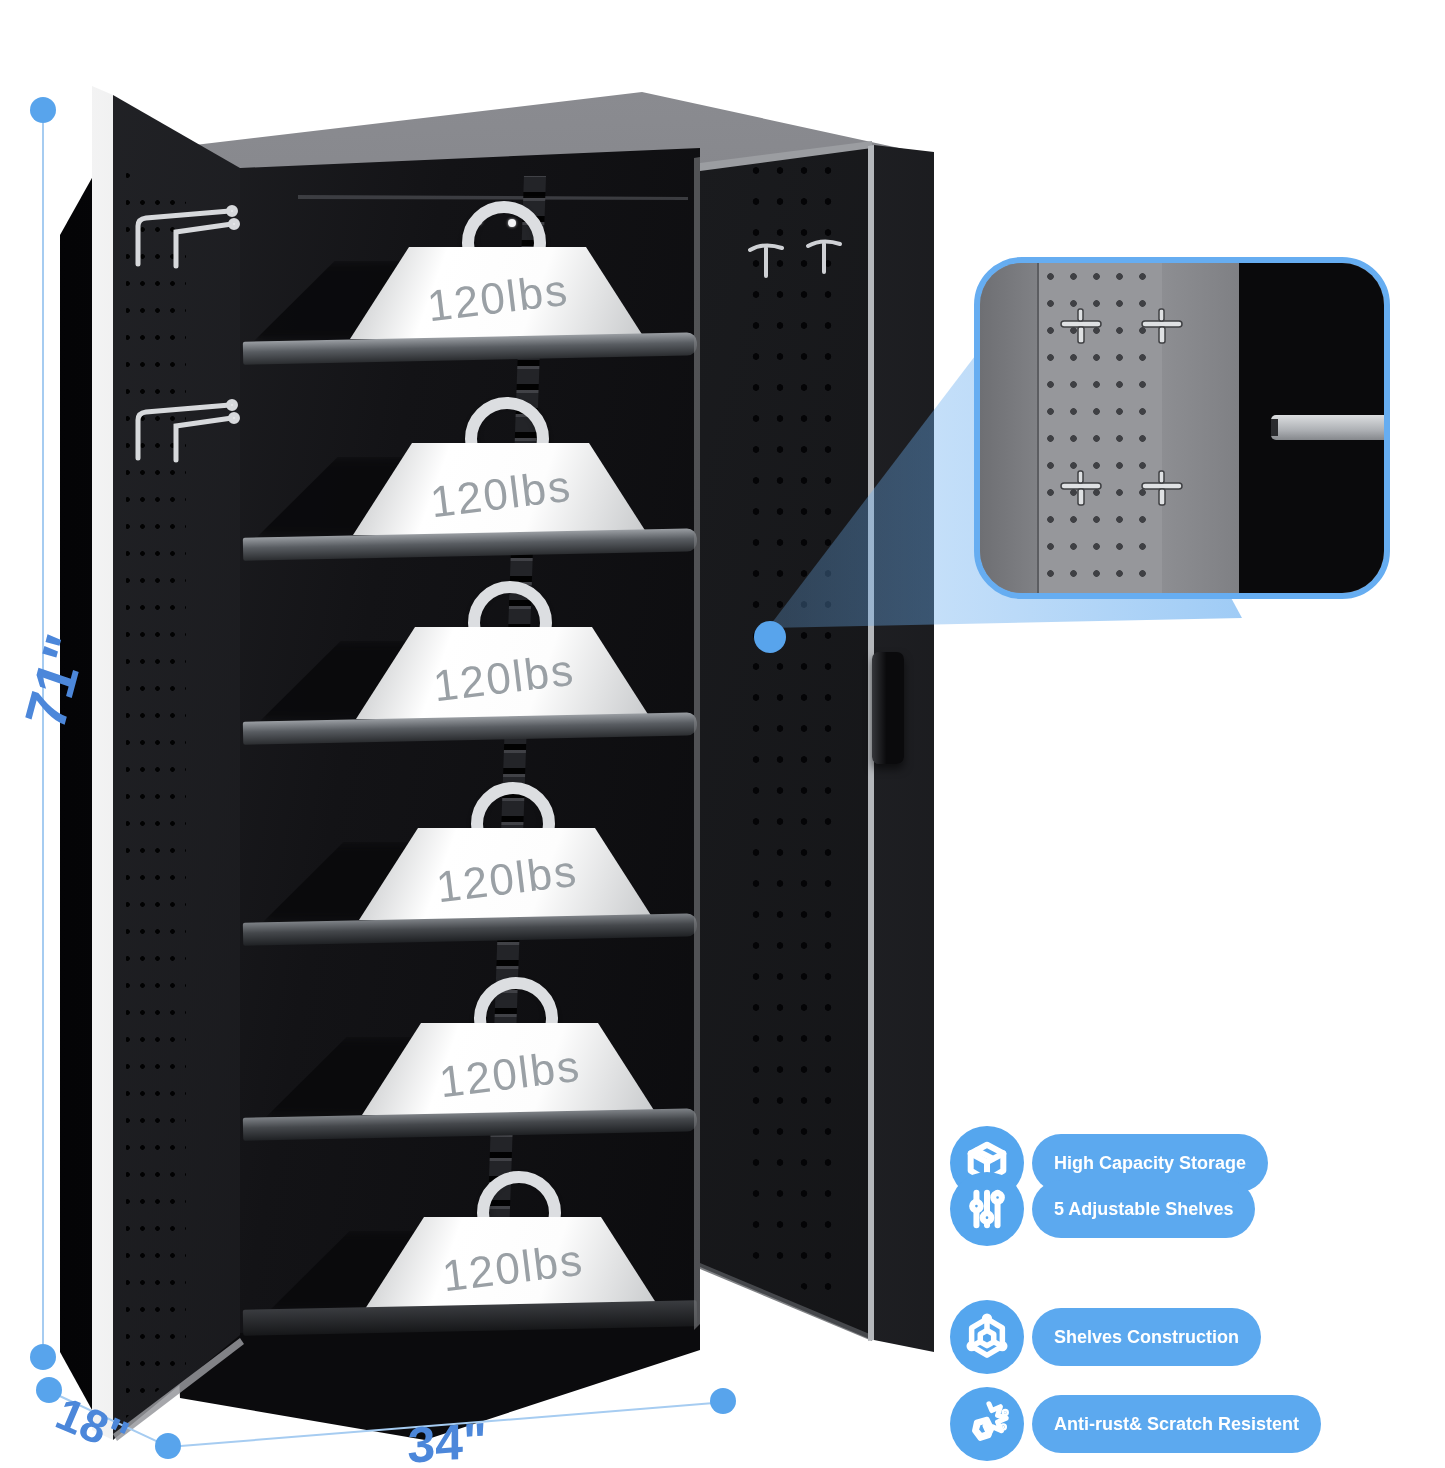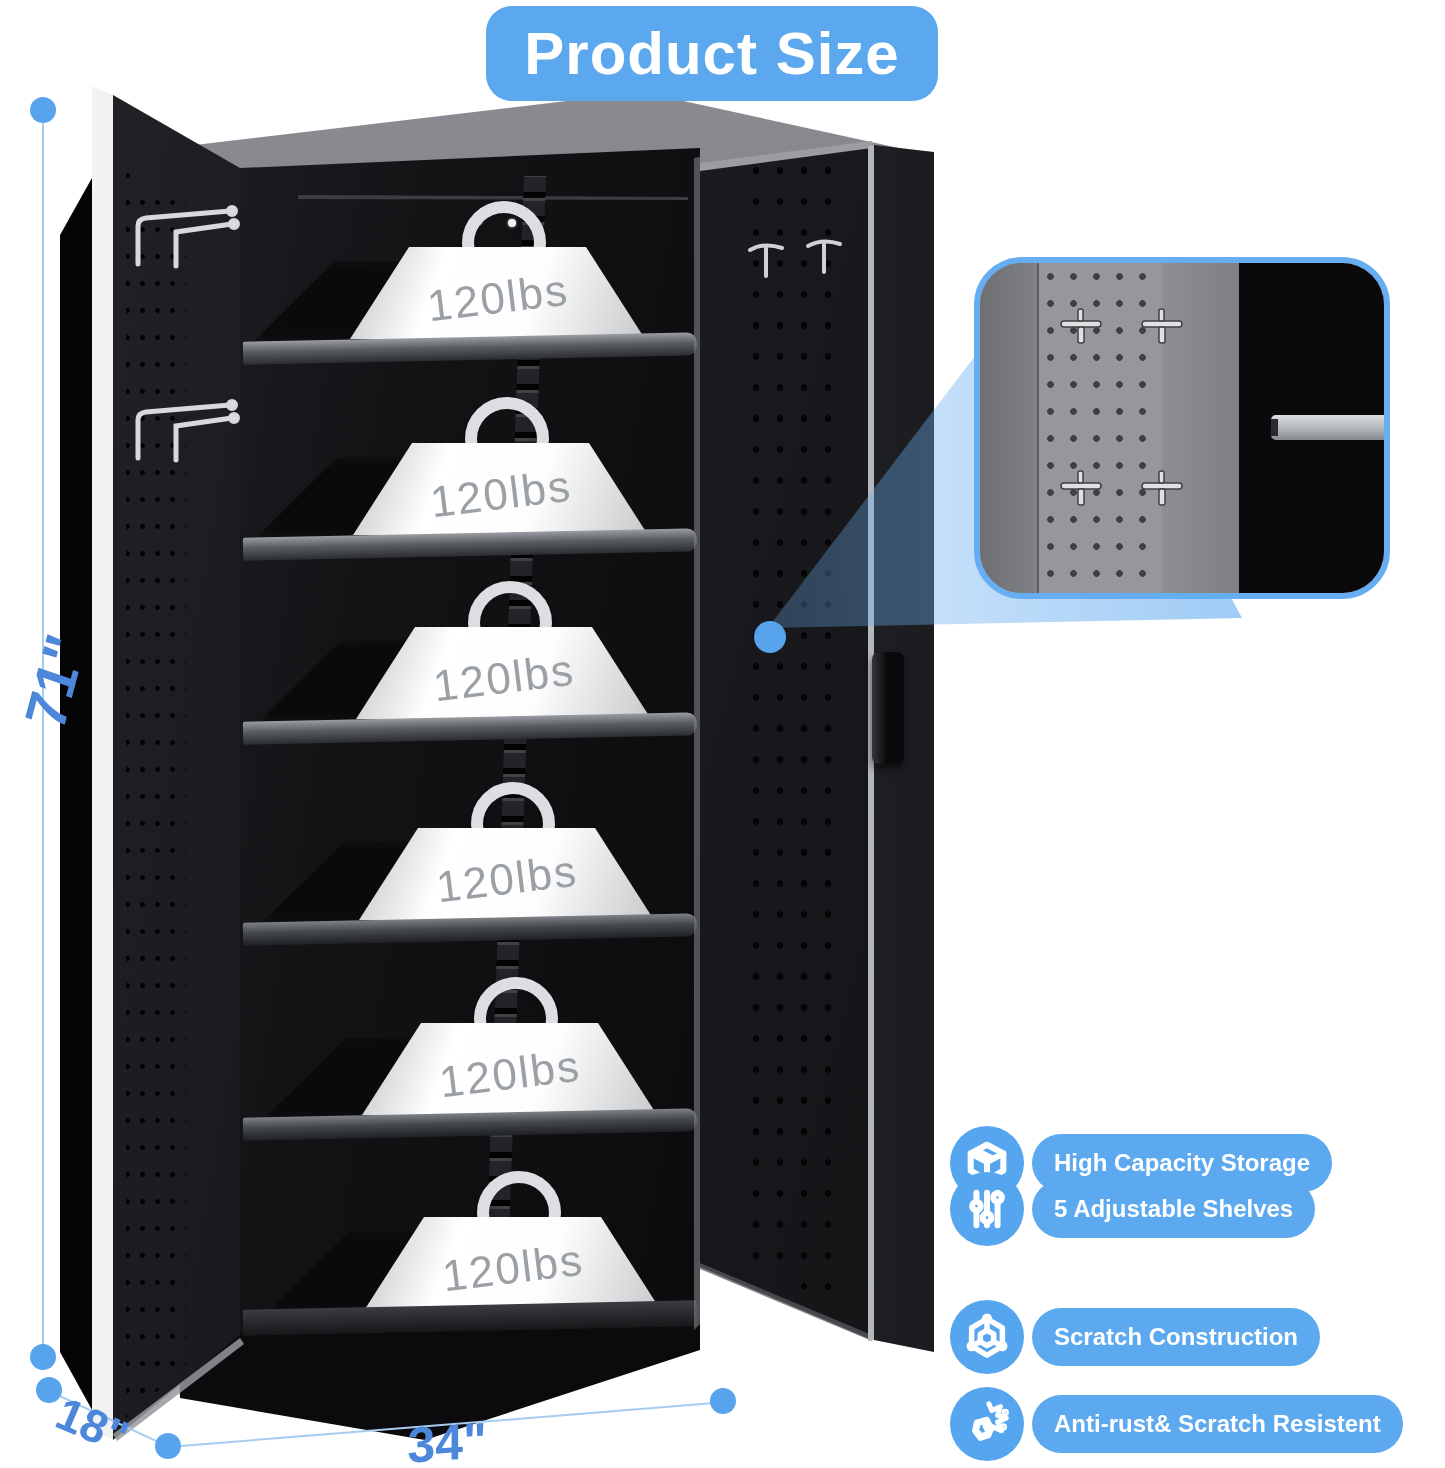--- a/index.html
+++ b/index.html
@@ -93,32 +93,29 @@
   .dim-dot{position:absolute;width:26px;height:26px;border-radius:50%;background:#58A4EC;z-index:41;}
   .dim-label{position:absolute;color:#4C87DA;font-weight:700;z-index:41;}
   #dim-h-label{left:-10px;top:648px;width:130px;text-align:center;font-size:58px;transform:rotate(-75deg) skewX(-4deg);}
   #dim-d-label{left:56px;top:1398px;font-size:46px;transform:rotate(23deg);}
   #dim-w-label{left:392px;top:1414px;width:110px;text-align:center;font-size:50px;transform:rotate(-4deg) skewX(-4deg);}
 
   
   .feature-row{position:absolute;left:950px;display:flex;align-items:center;z-index:45;}
   .f-circle{width:74px;height:74px;border-radius:50%;background:#55A6EE;display:flex;align-items:center;justify-content:center;flex:0 0 74px;}
   .f-pill{margin-left:8px;height:58px;border-radius:31px;background:#5CA9EF;display:flex;align-items:center;
-          padding:0 22px;color:#fff;font-size:24px;font-weight:700;white-space:nowrap;}
+          padding:0 22px;color:#fff;font-size:18px;font-weight:700;white-space:nowrap;}
   .f-icon{width:48px;height:48px;}
   .f-icon *{vector-effect:non-scaling-stroke;}
 </style>
 </head>
 <body>
 
 <div id="canvas">
 
-  <div class="abs" id="banner">
-    <span>Product Size</span>
-  </div>
 
   <div class="part" id="top-slab"></div>
   <div class="part" id="left-side"></div>
   <div class="part" id="interior"></div>
   <div class="part" id="interior-topline"></div>
   <div class="part" id="rail"></div>
   <div class="idot" style="left:474px;top:217px;"></div>
   <div class="idot" style="left:508px;top:219px;"></div>
 
   <div class="part" id="ldoor-face"></div>
@@ -314,21 +311,21 @@
           <path d="M50 36 L64 44 L64 60 L50 68 L36 60 L36 44 Z"></path>
           <path d="M50 12 L50 36"></path>
             <path d="M18 69 L36 60"></path>
             <path d="M82 69 L64 60"></path>
           <circle cx="50" cy="12" r="5" fill="#fff"></circle>
             <circle cx="18" cy="69" r="5" fill="#fff"></circle>
             <circle cx="82" cy="69" r="5" fill="#fff"></circle>
         </g>
       </svg>
     </div>
-    <div class="f-pill">Scratch Construction</div>
+    <div class="f-pill">Shelves Construction</div>
   </div>
 
   <div class="feature-row" style="top:1387px;">
     <div class="f-circle">
       <svg class="f-icon" viewBox="0 0 100 100">
         <g fill="none" stroke="#fff" stroke-width="5" stroke-linejoin="round" stroke-linecap="round">
           <path d="M54 8 L60 22 L78 14 L72 32 L90 38 L72 46 L80 64 L62 56 L54 72 L46 54"></path>
           <path d="M28 46 L50 40 L58 56 L54 74 L36 80 L24 64 Z"></path>
           <path d="M34 50 L48 46 L53 57 L50 68 L38 72 L30 62 Z" stroke-width="3"></path>
           <circle cx="88" cy="26" r="2.5" fill="#fff"></circle>

